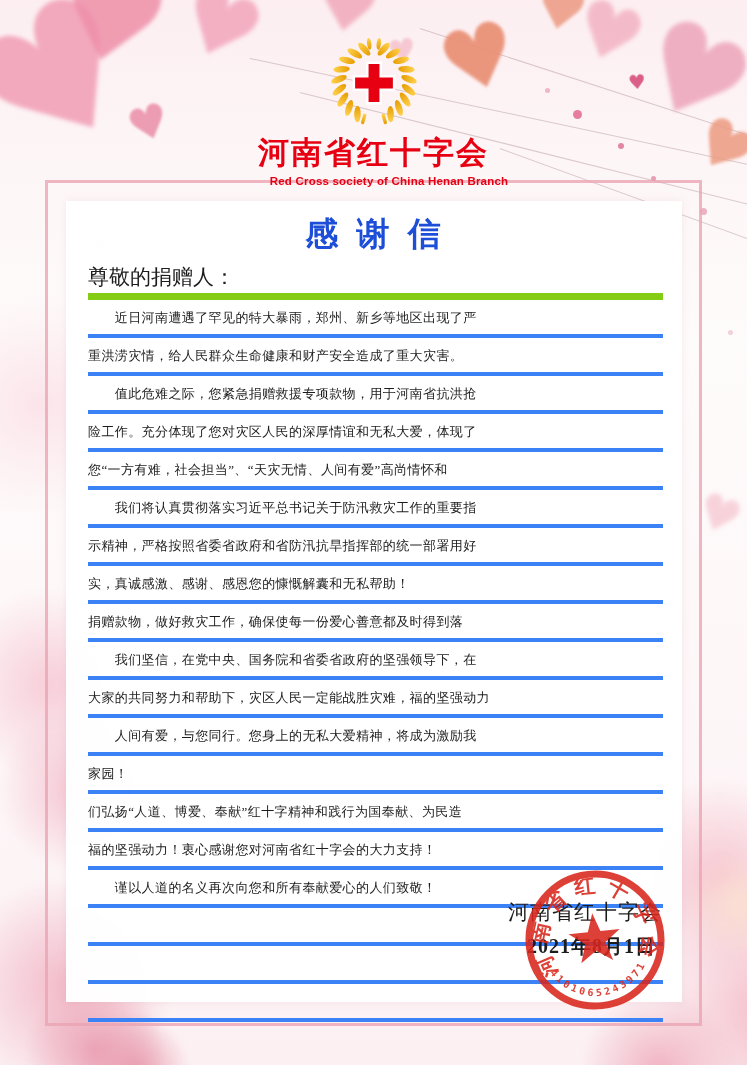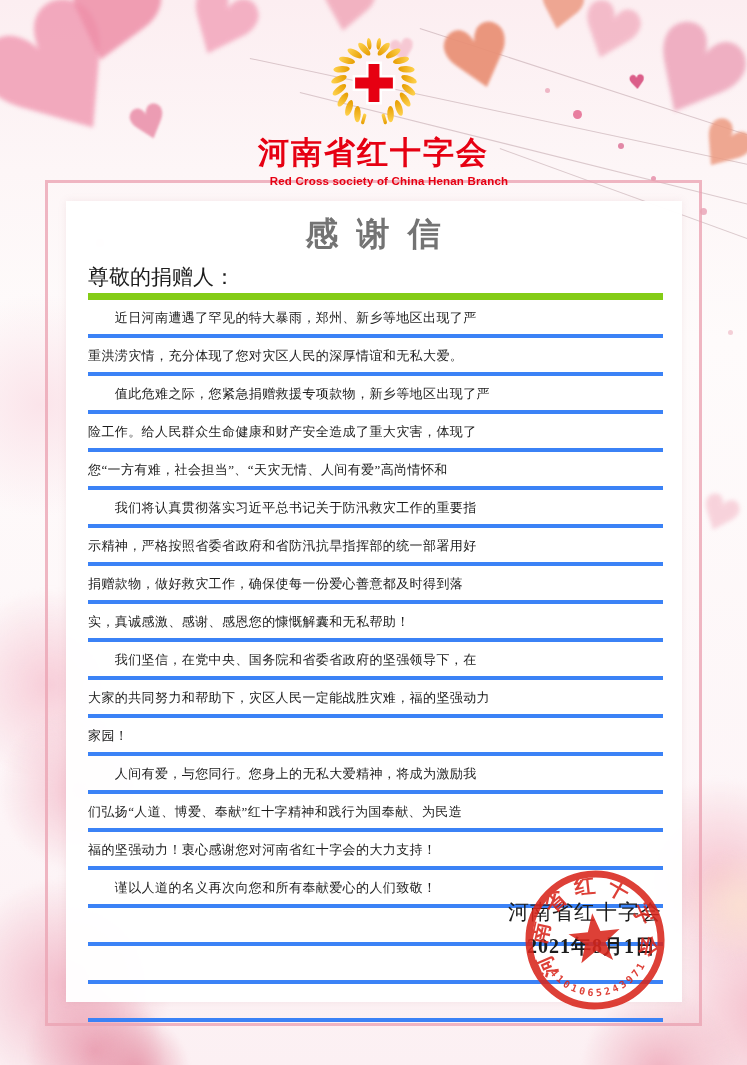--- a/index.html
+++ b/index.html
@@ -22,21 +22,21 @@
           font-size:31px;color:#e60012;letter-spacing:2px;margin-top:2px;}
   .org-en{font-family:"Liberation Sans","DejaVu Sans",sans-serif;font-weight:bold;
           font-size:11.5px;color:#e60012;margin-top:1px;letter-spacing:.2px;margin-left:31px;}
   
   .frame{position:absolute;left:45px;top:180px;width:651px;height:840px;
          border:3px solid rgba(234,163,178,.78);z-index:1;}
   .paper{position:absolute;left:66px;top:201px;width:616px;height:801px;
          background:rgba(255,255,255,.97);z-index:2;box-shadow:0 0 8px rgba(180,120,135,.12);
          padding:10px 19px 0 22px;box-sizing:border-box;color:#1c1c1c;}
   .letter-title{margin:0;height:46px;line-height:46px;text-align:center;
-                font-size:33px;font-weight:bold;letter-spacing:5px;color:#737373;}
+                font-size:33px;font-weight:bold;letter-spacing:5px;color:#1d4ed8;}
   .salutation{height:36px;line-height:40px;font-size:21px;border-bottom:7px solid #84cc16;}
   .line{height:34px;line-height:35px;font-size:13px;letter-spacing:.4px;
         border-bottom:4px solid #3b82f6;white-space:nowrap;}
   .sig-name{position:absolute;top:694px;right:20px;height:34px;line-height:34px;font-size:21px;letter-spacing:1px;}
   .sig-date{position:absolute;top:728px;right:26px;height:34px;line-height:34px;font-size:20px;letter-spacing:1px;font-weight:bold;}
   
   .seal{position:absolute;left:521px;top:866px;z-index:4;opacity:.88;transform:rotate(-6deg);}
 </style>
 </head>
 <body>
@@ -129,32 +129,32 @@
     <div class="org-en">Red Cross society of China Henan Branch</div>
   </div>
 
   <div class="frame"></div>
 
   <div class="paper">
     <h1 class="letter-title">感 谢 信</h1>
     <div class="salutation">尊敬的捐赠人：</div>
     <div>
         <div class="line">　　近日河南遭遇了罕见的特大暴雨，郑州、新乡等地区出现了严</div>
-        <div class="line">重洪涝灾情，充分体现了您对灾区人民的深厚情谊和无私大爱。</div>
-        <div class="line">　　值此危难之际，您紧急捐赠救援专项款物，新乡等地区出现了严</div>
-        <div class="line">险工作。给人民群众生命健康和财产安全造成了重大灾害，体现了</div>
+        <div class="line">重洪涝灾情，给人民群众生命健康和财产安全造成了重大灾害。</div>
+        <div class="line">　　值此危难之际，您紧急捐赠救援专项款物，用于河南省抗洪抢</div>
+        <div class="line">险工作。充分体现了您对灾区人民的深厚情谊和无私大爱，体现了</div>
         <div class="line">您“一方有难，社会担当”、“天灾无情、人间有爱”高尚情怀和</div>
         <div class="line">　　我们将认真贯彻落实习近平总书记关于防汛救灾工作的重要指</div>
         <div class="line">示精神，严格按照省委省政府和省防汛抗旱指挥部的统一部署用好</div>
+        <div class="line">实，真诚感激、感谢、感恩您的慷慨解囊和无私帮助！</div>
         <div class="line">捐赠款物，做好救灾工作，确保使每一份爱心善意都及时得到落</div>
-        <div class="line">实，真诚感激、感谢、感恩您的慷慨解囊和无私帮助！</div>
         <div class="line">　　我们坚信，在党中央、国务院和省委省政府的坚强领导下，在</div>
         <div class="line">大家的共同努力和帮助下，灾区人民一定能战胜灾难，福的坚强动力</div>
+        <div class="line">　　人间有爱，与您同行。您身上的无私大爱精神，将成为激励我</div>
         <div class="line">家园！</div>
-        <div class="line">　　人间有爱，与您同行。您身上的无私大爱精神，将成为激励我</div>
         <div class="line">们弘扬“人道、博爱、奉献”红十字精神和践行为国奉献、为民造</div>
         <div class="line">福的坚强动力！衷心感谢您对河南省红十字会的大力支持！</div>
         <div class="line">　　谨以人道的名义再次向您和所有奉献爱心的人们致敬！</div>
         <div class="line">&nbsp;</div>
         <div class="line">&nbsp;</div>
         <div class="line">&nbsp;</div>
       </div>
     <div class="sig-name">河南省红十字会</div>
     <div class="sig-date">2021年8月1日</div>
   </div>

